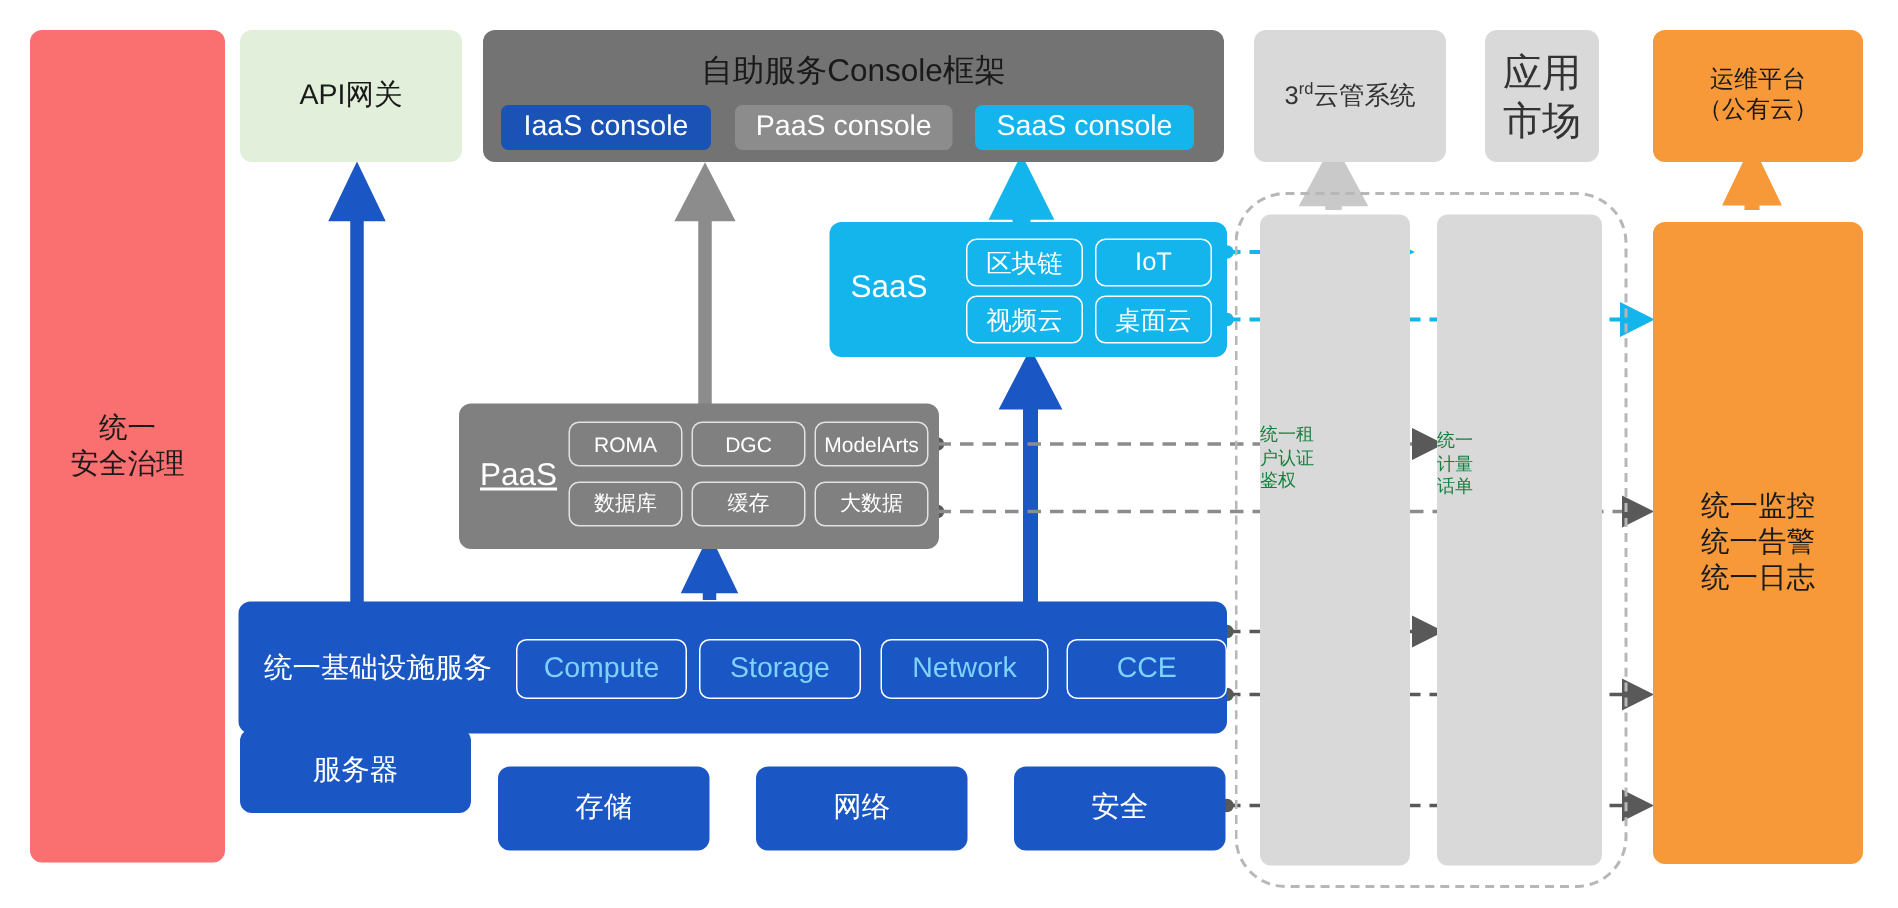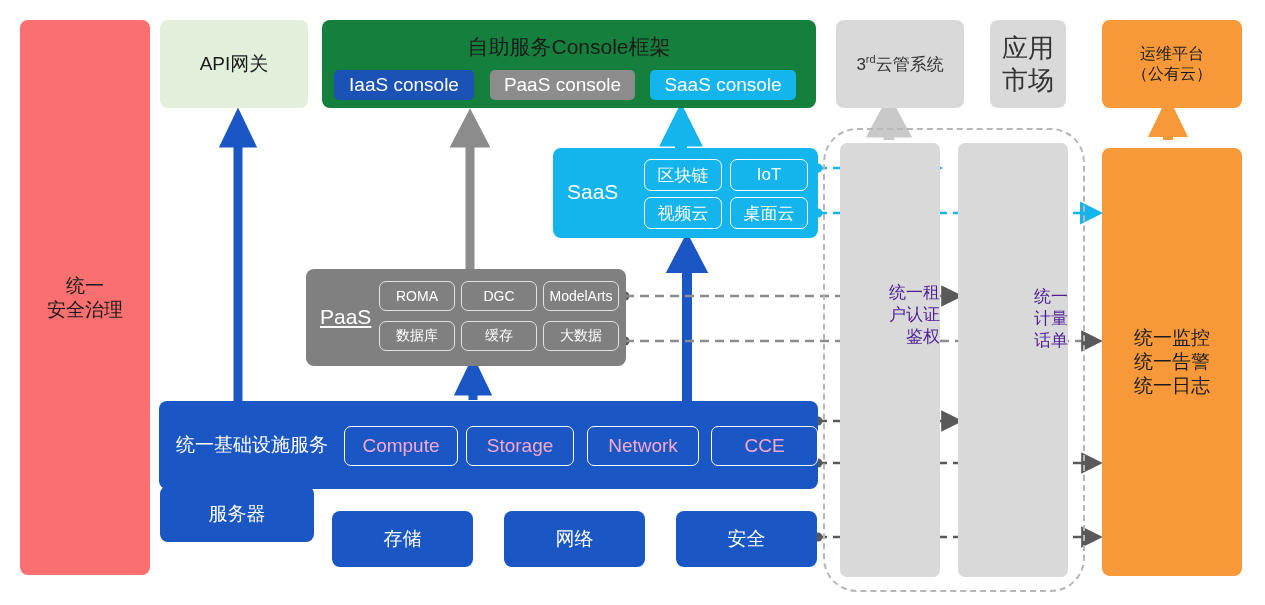--- a/index.html
+++ b/index.html
@@ -5,47 +5,47 @@
   html,body{margin:0;padding:0;background:#ffffff;}
   body{font-family:"Liberation Sans","DejaVu Sans",sans-serif;}
   #stage{position:relative;width:1265px;height:605px;background:#fff;overflow:hidden;}
   .box{position:absolute;box-sizing:border-box;display:flex;align-items:center;justify-content:center;text-align:center;line-height:1.25;}
   .rnd{border-radius:8px;}
 
   
   .red{background:#fa6f6f;color:#1a1a1a;font-size:19px;}
   
   .apigw{background:#e2f0db;color:#1a1a1a;font-size:19px;}
-  .green{background:#15803d;}
+  .green{background:#737373;}
   .green-title{position:absolute;width:100%;text-align:center;color:#1a1a1a;font-size:21px;}
   .console-pill{position:absolute;color:#fff;font-size:19px;display:flex;align-items:center;justify-content:center;border-radius:5px;}
   .c-iaas{background:#1a52b5;}
   .c-paas{background:#8c8c8c;}
   .c-saas{background:#14b4ec;}
 
   .grayTop{background:#d9d9d9;color:#333;font-size:17px;}
   .orangeTop{background:#f79939;color:#1a1a1a;font-size:16px;}
   .orangeTall{background:#f79939;color:#1a1a1a;font-size:19px;}
 
   .saasbox{background:#14b4ec;}
   .saas-label{position:absolute;color:#fff;font-size:21px;}
   .saas-item{position:absolute;border:1.6px solid #ffffff;border-radius:7px;color:#fff;font-size:17px;display:flex;align-items:center;justify-content:center;}
 
   .paasbox{background:#808080;}
   .paas-label{position:absolute;color:#fff;font-size:21px;}
   .paas-item{position:absolute;border:1.6px solid #e2e2e2;border-radius:7px;color:#fff;font-size:14px;display:flex;align-items:center;justify-content:center;}
 
   .infra{background:#1a56c4;}
   .infra-label{position:absolute;color:#fff;font-size:19px;}
-  .infra-item{position:absolute;border:1.8px solid #ffffff;border-radius:7px;color:#f9a8d4;font-size:19px;display:flex;align-items:center;justify-content:center;}
+  .infra-item{position:absolute;border:1.8px solid #ffffff;border-radius:7px;color:#7dd3fc;font-size:19px;display:flex;align-items:center;justify-content:center;}
 
   .bottomblue{background:#1a56c4;color:#fff;font-size:19px;}
 
   .graycol{position:absolute;background:#d9d9d9;border-radius:7px;}
-  .graycol-text{position:absolute;color:#4c1d95;font-size:17px;text-align:right;line-height:1.3;}
+  .graycol-text{position:absolute;color:#15803d;font-size:12px;text-align:left;line-height:1.3;}
 
   .dashwrap{position:absolute;border:2.5px dashed #b7b7b7;border-radius:34px;box-sizing:border-box;}
 
   svg.lay{position:absolute;left:0;top:0;width:1265px;height:605px;overflow:visible;pointer-events:none;}
 </style>
 </head>
 <body>
 
 <div id="stage">
 

